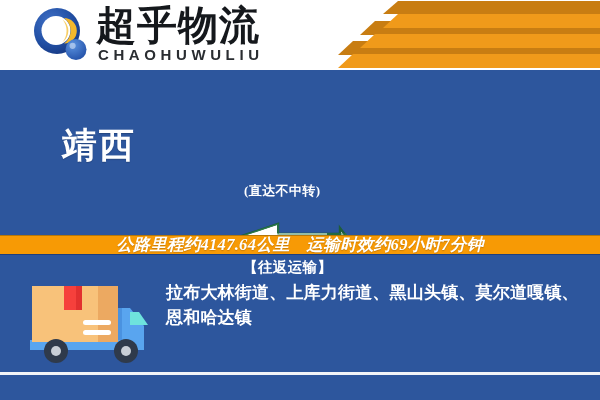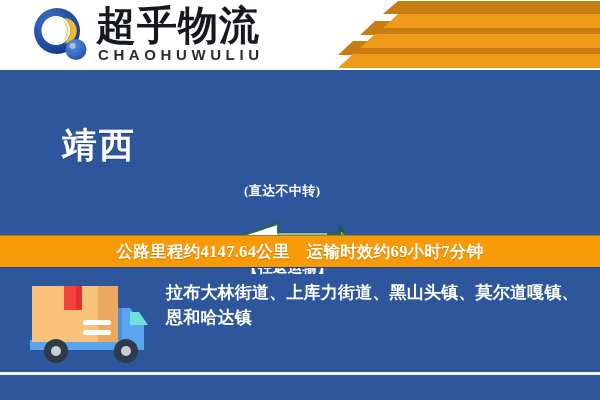--- a/index.html
+++ b/index.html
@@ -76,25 +76,25 @@
     font-size: 14.5px; font-weight: bold;
     color: #ffffff;
     white-space: nowrap;
     letter-spacing: 0.4px;
   }
   .arrow { position: absolute; left: 222px; top: 142px; width: 126px; height: 44px; }
 
   
   .infobar {
     position: absolute; left: 0; top: 235px;
-    width: 600px; height: 33px;
+    width: 600px; height: 20px;
     background: #f79a05;
     border-top: 1.5px solid #b5770a;
     border-bottom: 1.5px solid #1f3f7d;
-    display: flex; align-items: center; justify-content: center;
+    display: flex; align-items: center; justify-content: center; font-style: italic;
   }
   .infobar-text {
     font-family: "Liberation Serif", serif;
     font-size: 16.5px; font-weight: bold;
     color: #ffffff;
     white-space: nowrap;
     letter-spacing: 0.3px;
     text-shadow: 0 1px 1px rgba(120,70,0,0.35);
   }
 

